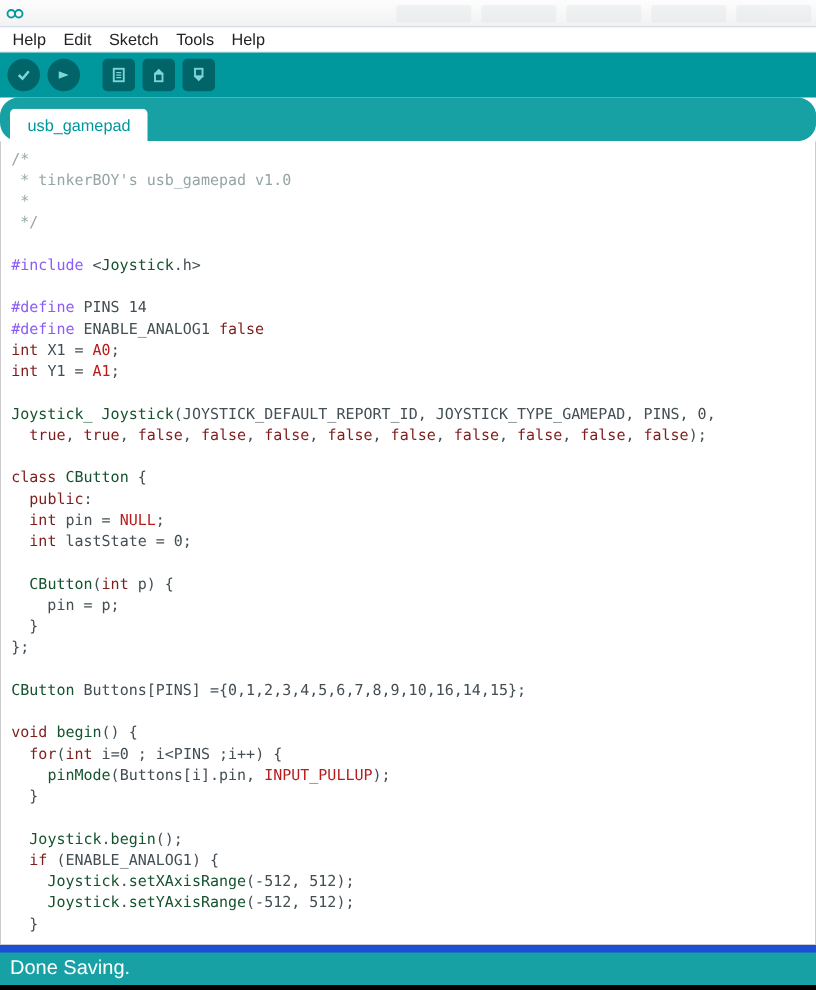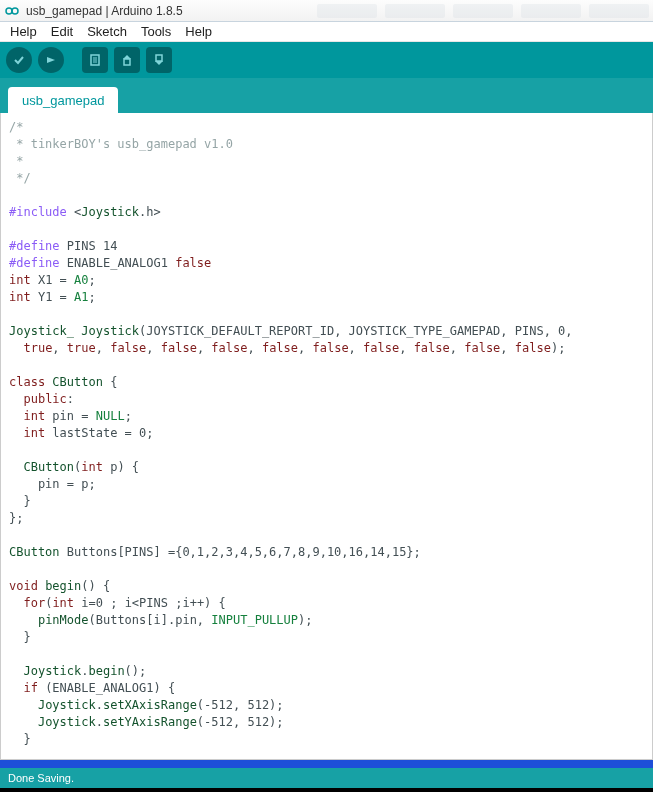--- a/index.html
+++ b/index.html
@@ -70,20 +70,21 @@
   }
   .tool-btn.sq {
     background: #006468;
   }
   .tool-gap { width: 6px; }
   .tool-btn svg { display:block; }
   
   .tabstrip {
     background: #17a1a5;
     padding: 8px 8px 0 8px;
+    border-radius: 15px;
   }
   .tab {
     display: inline-block;
     background: #fff;
     border-top-left-radius: 4px;
     border-top-right-radius: 4px;
     padding: 6px 14px;
     font-size: 13px;
     color: #00979d;
     position: relative;
@@ -105,42 +106,41 @@
     font-size: 12px;
     line-height: 17px;
     padding: 6px 8px 12px 8px;
     white-space: pre;
     color: #434f54;
   }
   .tok-comment   { color: #95a5a6; }
   .tok-keytype   { color: #7f1d1d; }       
   .tok-preproc   { color: #8b5cf6; }       
   .tok-call      { color: #14532d; }       
-  .tok-constblue { color: #15803d; }       
+  .tok-constblue { color: #b91c1c; }       
   
   .status-band {
     background: #17a1a5;
     color: #fff;
     padding: 4px 8px;
-    font-size: 11px;
-    border-top: 8px solid #1d4ed8;
+    font-size: 16px;
+    border-top: 6px solid #1d4ed8;
   }
   .console { background: #000; height: 4px; }
 </style>
 </head>
 <body>
 
 <div class="titlebar">
   <span class="logo">
     <svg viewBox="0 0 32 16" width="16" height="16">
       <circle cx="10" cy="8" r="6" fill="none" stroke="#00979d" stroke-width="3"></circle>
       <circle cx="22" cy="8" r="6" fill="none" stroke="#00979d" stroke-width="3"></circle>
     </svg>
   </span>
-  <span>usb_gamepad | Arduino 1.8.5</span>
   <span class="spacer"></span>
   <span class="ghost">
     <span class="gtab"></span>
       <span class="gtab"></span>
       <span class="gtab"></span>
     <span class="gtab"></span>
       <span class="gtab"></span>
   </span>
 </div>
 

